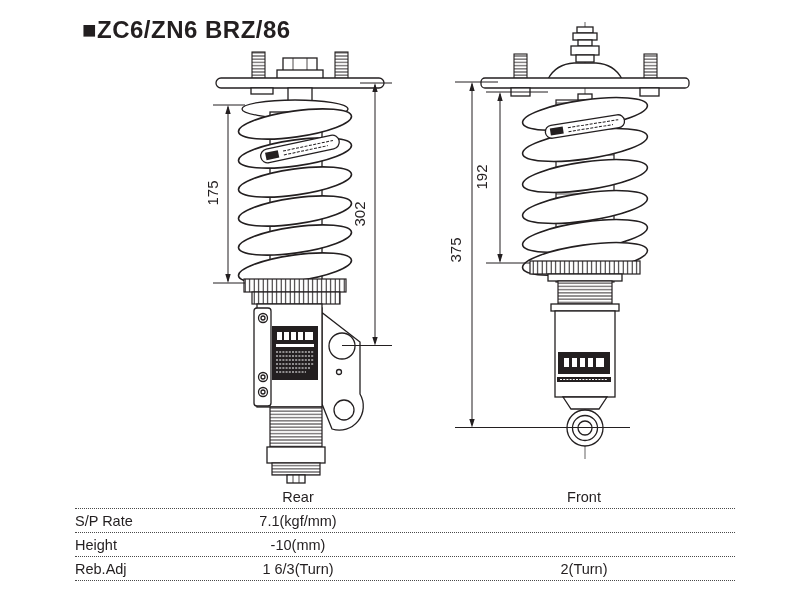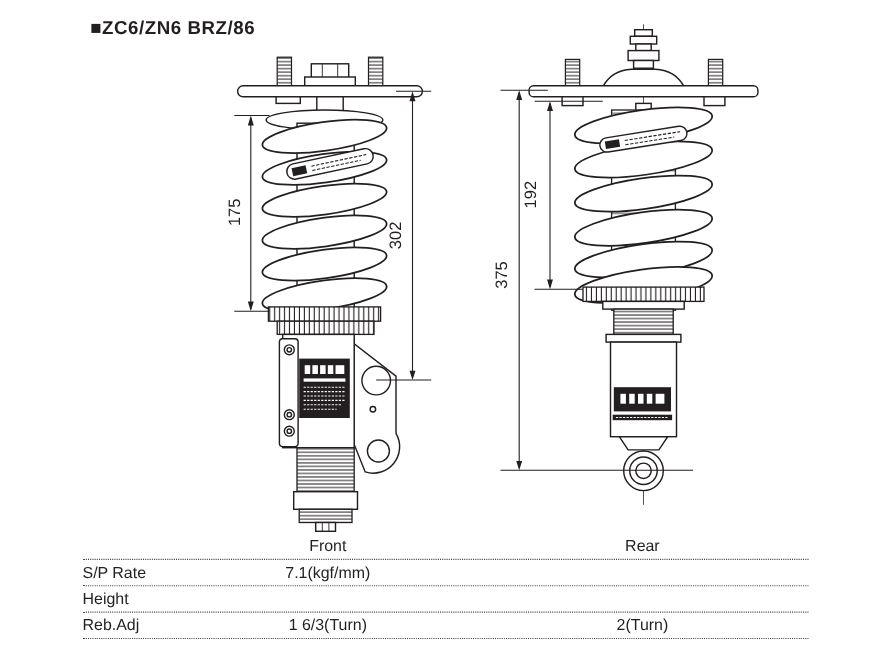--- a/index.html
+++ b/index.html
@@ -1,21 +1,21 @@
 <!DOCTYPE html>
 <html><head>
 <meta charset="utf-8">
 <style>
   html,body{margin:0;padding:0;}
   body{
     width:800px;height:600px;background:#ffffff;position:relative;overflow:hidden;
     font-family:"Liberation Sans", sans-serif;color:#231f20;
   }
   .page-title{
-    position:absolute;left:82px;top:16px;font-size:17px;font-weight:bold;
+    position:absolute;left:82px;top:16px;font-size:24px;font-weight:bold;
     letter-spacing:0.5px;color:#231f20;white-space:nowrap;
   }
   svg{position:absolute;left:0;top:0;}
   .ln{stroke:#231f20;stroke-width:1.3;fill:none;}
   .fw{stroke:#231f20;stroke-width:1.3;fill:#ffffff;}
   .thn{stroke:#231f20;stroke-width:0.8;fill:none;}
   .coil{fill:#ffffff;stroke:#231f20;stroke-width:1.6;}
   .dim{stroke:#231f20;stroke-width:1;fill:none;}
   .arrow{fill:#231f20;stroke:none;}
   .dimtxt{font-family:"Liberation Sans",sans-serif;font-size:15px;fill:#231f20;}
@@ -236,28 +236,29 @@
       <polygon class="arrow" points="469.3,91 474.7,91 472,82"></polygon>
       <polygon class="arrow" points="469.3,419 474.7,419 472,427.5"></polygon>
       <text class="dimtxt" x="457" y="250" text-anchor="middle" dominant-baseline="middle" transform="rotate(-90 457 250)">375</text>
     </g>
   </g>
 </svg>
 
 <div class="spec-table">
   <div class="t-row t-head">
     <div class="t-cell t-label"></div>
+    <div class="t-cell t-rear">Rear</div>
     <div class="t-cell t-front">Front</div>
-    <div class="t-cell t-rear">Rear</div>
   </div>
   <div class="t-row">
     <div class="t-cell t-label">S/P Rate</div>
     <div class="t-cell t-rear">7.1(kgf/mm)</div>
   </div>
   <div class="t-row">
     <div class="t-cell t-label">Height</div>
+    <div class="t-cell t-rear">-10(mm)</div>
   </div>
   <div class="t-row">
     <div class="t-cell t-label">Reb.Adj</div>
     <div class="t-cell t-front">1 6/3(Turn)</div>
     <div class="t-cell t-rear">2(Turn)</div>
   </div>
 </div>
 
 </body></html>

